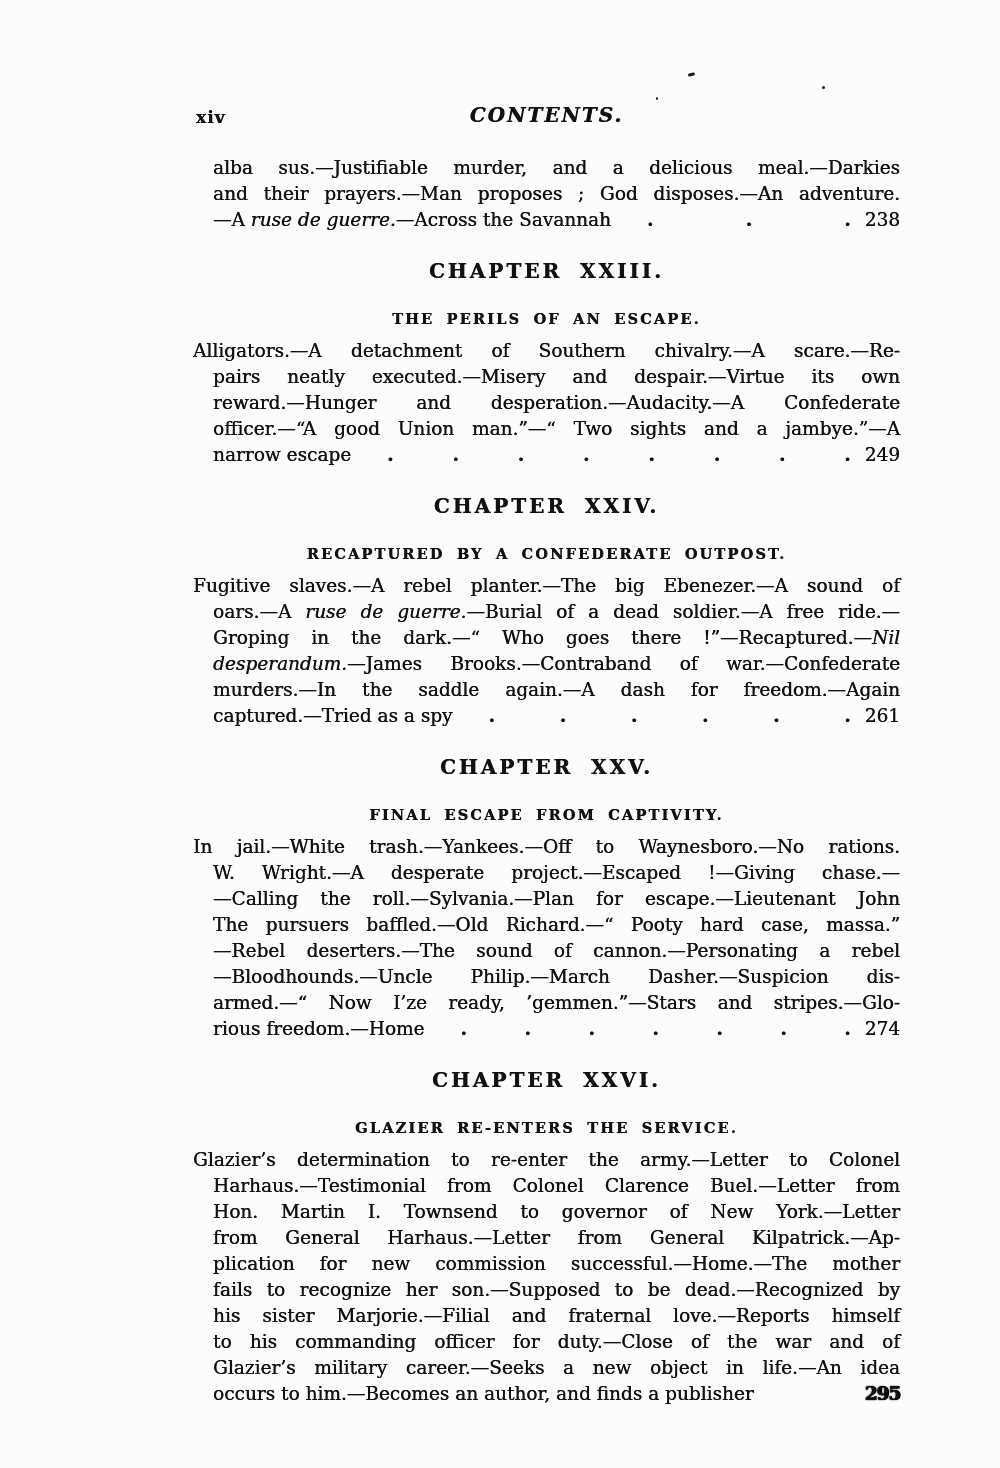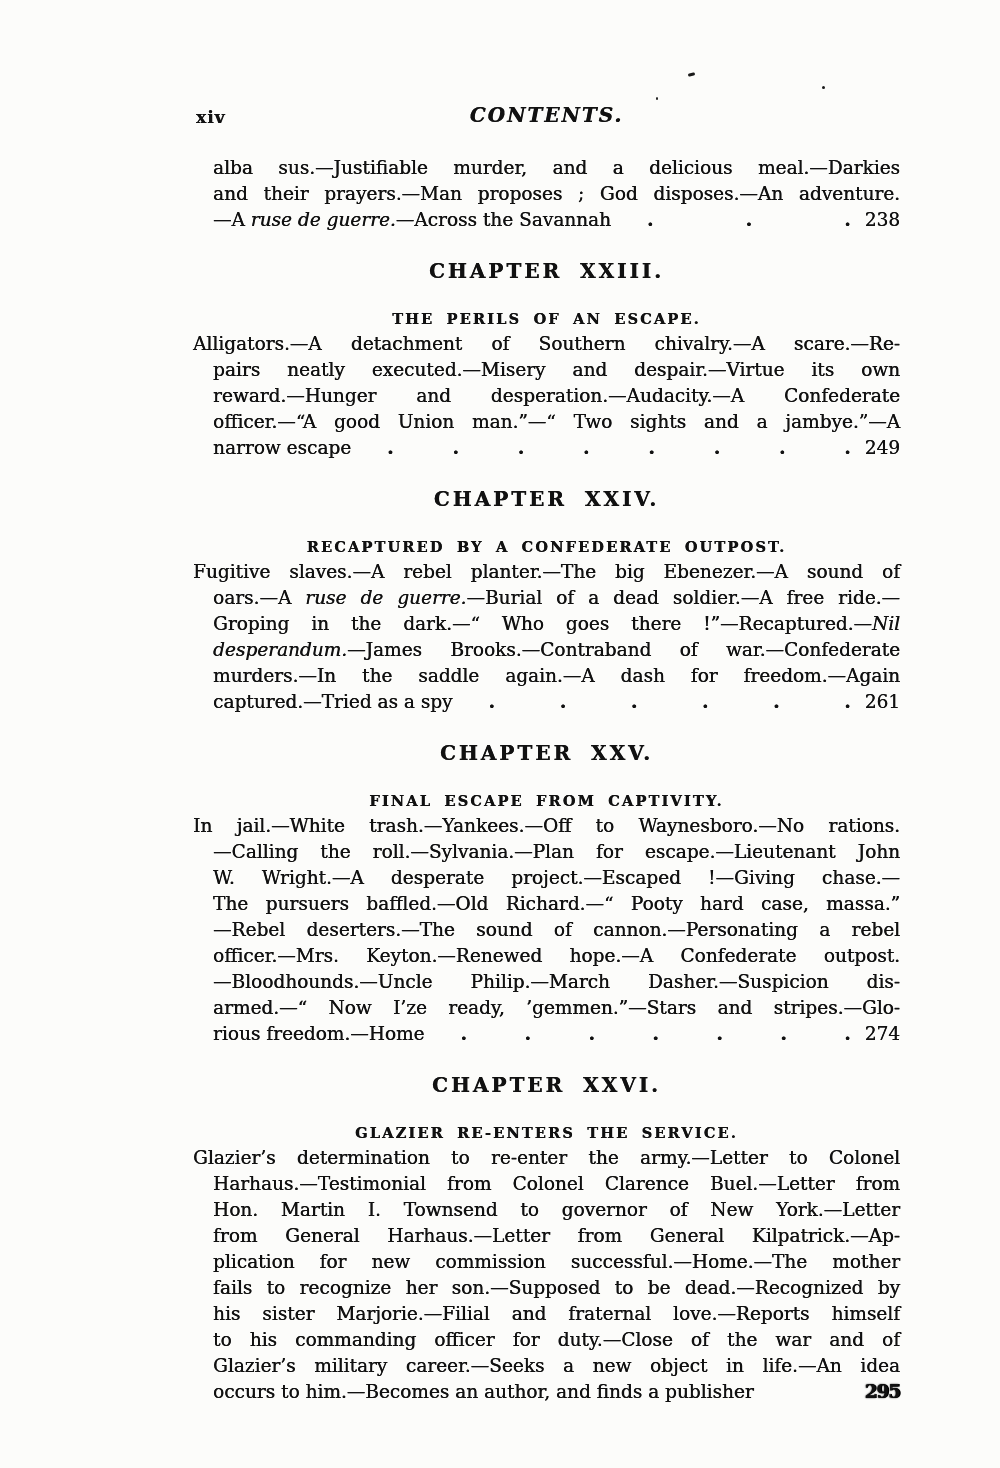--- a/index.html
+++ b/index.html
@@ -37,21 +37,21 @@
     margin:23px 0 0 0; text-align:center;
     font-size:20px; line-height:31px; font-weight:bold;
     letter-spacing:3px; word-spacing:8px;
   }
   .chapter-subtitle {
     margin:23px 0 0 0; text-align:center;
     font-size:14.5px; line-height:18px; font-weight:bold;
     letter-spacing:2.2px; word-spacing:5px;
   }
 
-  .summary { margin-top:3px; font-size:18.5px; }
+  .summary { margin-top:10px; font-size:18.5px; }
   .summary.continued { margin-top:26px; }
   .line {
     line-height:26px;
     padding-left:20px;
     text-align:justify;
     text-align-last:justify;
   }
   .summary .line:first-child { padding-left:0; }
   .summary.continued .line { padding-left:20px; }
 
@@ -122,25 +122,24 @@
             <span class="pg">261</span>
           </div>
         </div>
     </section>
 
     <section>
       <h2 class="chapter-title">CHAPTER XXV.</h2>
       <h3 class="chapter-subtitle">FINAL ESCAPE FROM CAPTIVITY.</h3>
       <div class="summary">
           <div class="line"><span class="lt">In jail.—White trash.—Yankees.—Off to Waynesboro.—No rations.</span></div>
+          <div class="line"><span class="lt">W. Wright.—A desperate project.—Escaped !—Giving chase.—</span></div>
           <div class="line"><span class="lt">—Calling the roll.—Sylvania.—Plan for escape.—Lieutenant John</span></div>
-          <div class="line"><span class="lt">W. Wright.—A desperate project.—Escaped !—Giving chase.—</span></div>
           <div class="line"><span class="lt">The pursuers baffled.—Old Richard.—“ Pooty hard case, massa.”</span></div>
           <div class="line"><span class="lt">—Rebel deserters.—The sound of cannon.—Personating a rebel</span></div>
-          <div class="line"><span class="lt">officer.—Mrs. Keyton.—Renewed hope.—A Confederate outpost.</span></div>
           <div class="line"><span class="lt">—Bloodhounds.—Uncle Philip.—March Dasher.—Suspicion dis-</span></div>
           <div class="line"><span class="lt">armed.—“ Now I’ze ready, ’gemmen.”—Stars and stripes.—Glo-</span></div>
           <div class="line leader-line">
             <span class="lt">rious freedom.—Home</span>
             <span class="dots">. . . . . . .</span>
             <span class="pg">274</span>
           </div>
         </div>
     </section>
 

